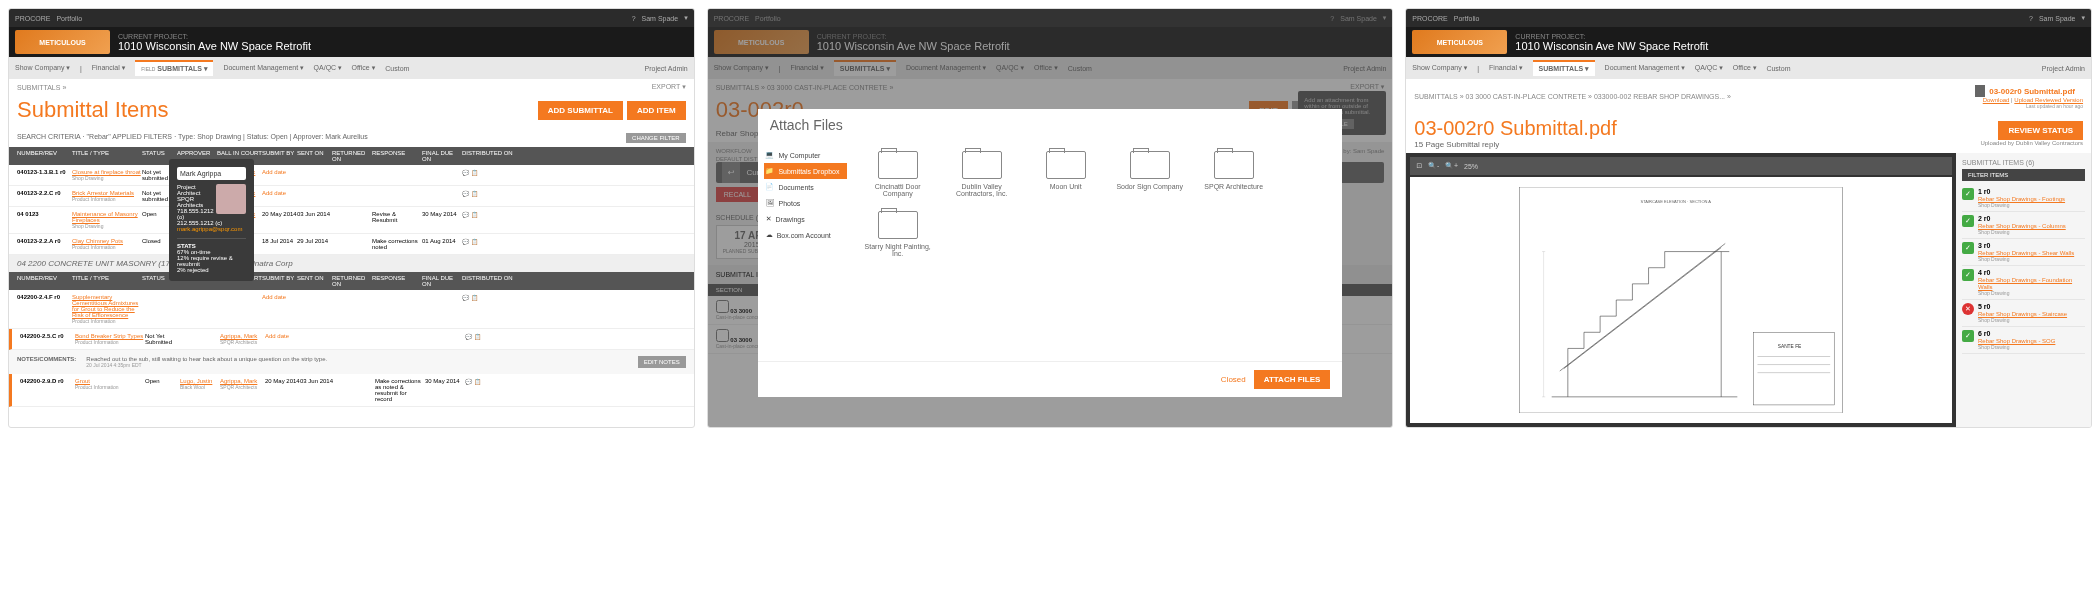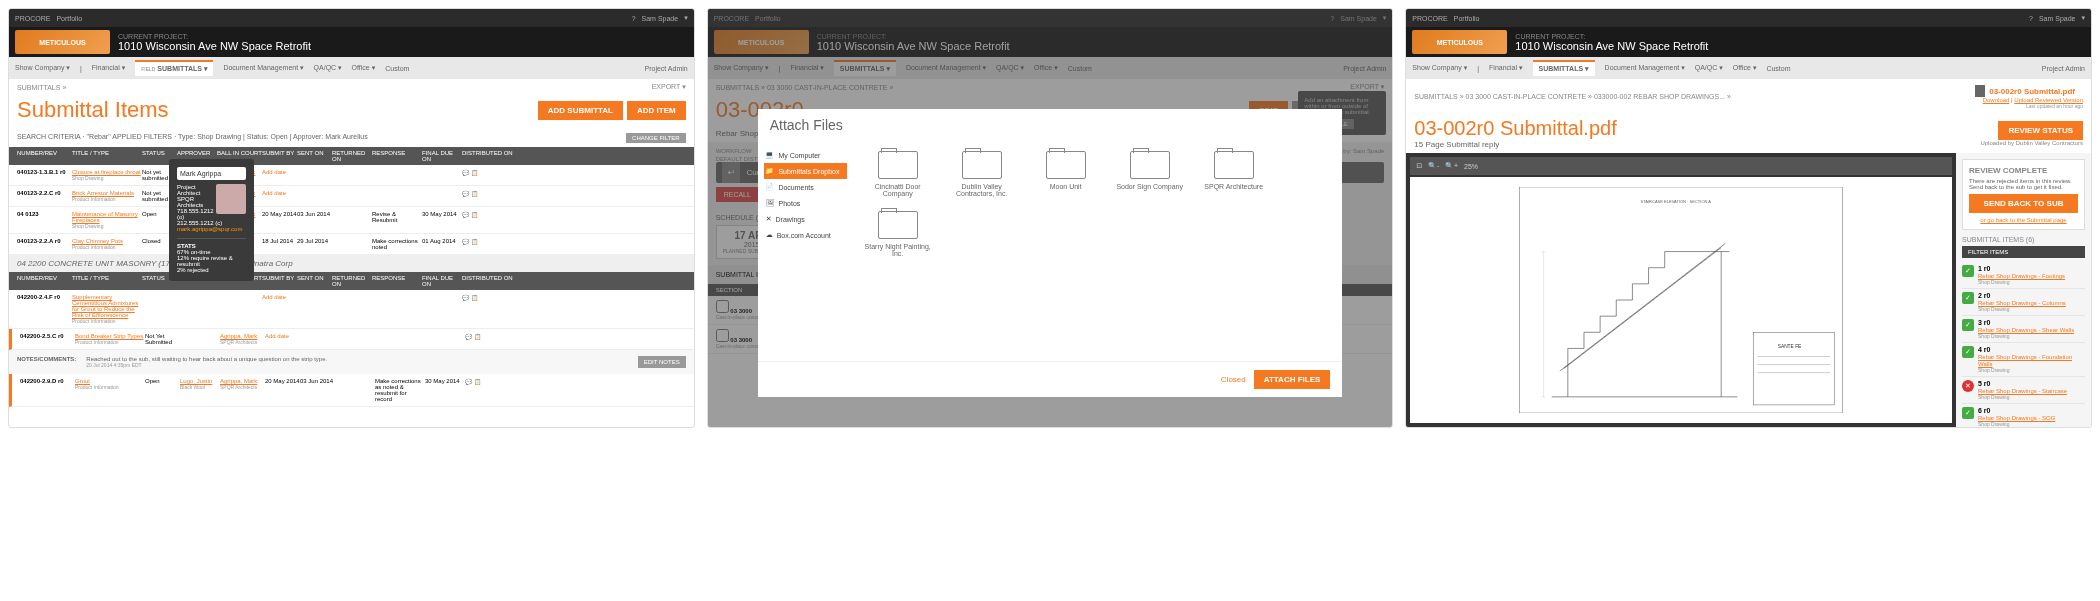--- a/index.html
+++ b/index.html
@@ -499,26 +499,20 @@
                 <line x1="295" y1="210" x2="385" y2="210"></line>
                 <line x1="295" y1="220" x2="385" y2="220"></line>
                 <line x1="295" y1="230" x2="385" y2="230"></line>
               </g>
             <text x="150" y="20" font-size="5" fill="#666">STAIRCASE ELEVATION · SECTION A</text>
           </svg>
         </div>
       </div>
     </div>
     <div class="right-sidebar">
-      <div class="review-box">
-        <h3>REVIEW COMPLETE</h3>
-        <div style="font-size:6px;color:#666;margin-bottom:4px">There are rejected items in this review. Send back to the sub to get it fixed.</div>
-        <button class="btn-orange" style="width:100%;padding:5px">SEND BACK TO SUB</button>
-        <div style="text-align:center;margin-top:3px"><span class="go-back">or go back to the Submittal page</span></div>
-      </div>
       <div style="font-size:7px;color:#888;margin-bottom:3px">SUBMITTAL ITEMS (6)</div>
       <div class="filter-bar">FILTER ITEMS</div>
       <div id="sub-items">
           <div class="sub-item">
      <div class="status-icon st-green">✓</div>
      <div class="sub-item-text"><b>1 r0</b><br><span class="link">Rebar Shop Drawings - Footings</span><div class="sub-text">Shop Drawing</div></div>
    </div>
           <div class="sub-item">
      <div class="status-icon st-green">✓</div>
      <div class="sub-item-text"><b>2 r0</b><br><span class="link">Rebar Shop Drawings - Columns</span><div class="sub-text">Shop Drawing</div></div>

